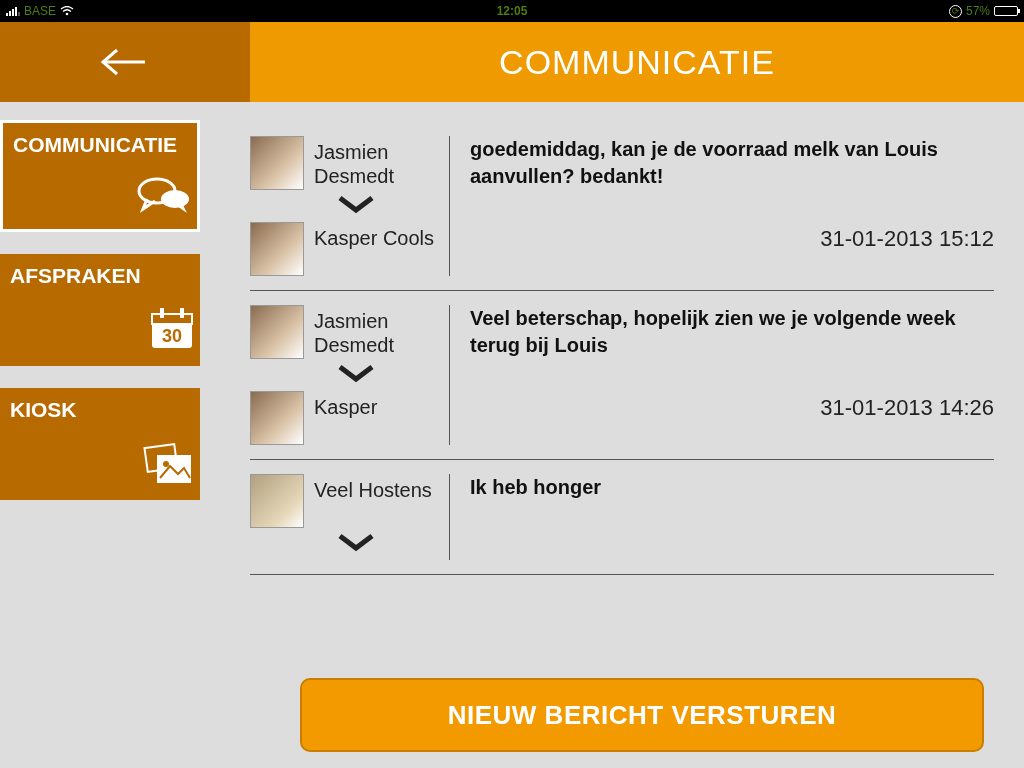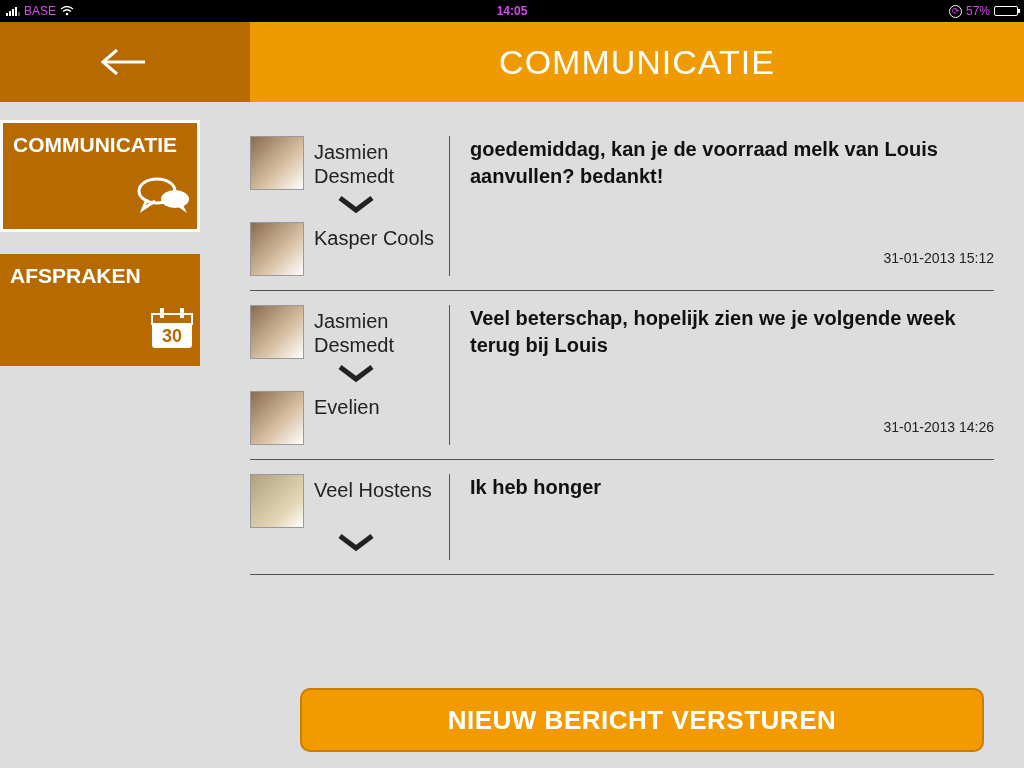--- a/index.html
+++ b/index.html
@@ -1,17 +1,17 @@
 <!DOCTYPE html>
 <html><head>
 <meta charset="utf-8">
 <style>
   * { box-sizing: border-box; margin: 0; padding: 0; }
   html, body { width: 1024px; height: 768px; font-family: "Segoe UI", Arial, sans-serif; background: #dddddd; overflow: hidden; }
-  .statusbar { background: #000; color: #d946ef; height: 22px; display: flex; align-items: center; justify-content: space-between; padding: 0 6px; font-size: 12px; }
+  .statusbar { background: #000; color: #4d7c0f; height: 22px; display: flex; align-items: center; justify-content: space-between; padding: 0 6px; font-size: 12px; }
   .statusbar .left, .statusbar .right { display: flex; align-items: center; gap: 4px; }
   .statusbar .center { position: absolute; left: 50%; transform: translateX(-50%); font-weight: 600; }
   .sig-bars { display: inline-flex; align-items: flex-end; gap: 1px; }
   .sig-bars span { display:inline-block; width:2px; background:#fff; }
   .sig-bars span:nth-child(1){height:3px}
   .sig-bars span:nth-child(2){height:5px}
   .sig-bars span:nth-child(3){height:7px}
   .sig-bars span:nth-child(4){height:9px}
   .sig-bars span:nth-child(5){height:4px;background:#555}
   .wifi { font-size: 13px; }
@@ -35,23 +35,23 @@
   .main { flex:1; padding: 20px 30px 17px 40px; position:relative; }
   .row { display:flex; border-bottom: 1px solid #555; padding: 14px 0 14px 0; position:relative; }
   .row:last-of-type { border-bottom:none; }
   .people { width: 200px; border-right: 1px solid #555; padding-right: 10px; display:flex; flex-direction:column; }
   .person { display:flex; align-items:flex-start; gap:10px; }
   .avatar { width:54px; height:54px; background: linear-gradient(135deg,#8a6b50 0%, #d9c2a6 60%, #fff 100%); border:1px solid #999; flex:0 0 54px; }
   .avatar.elder { background: linear-gradient(135deg,#b0a080 0%, #e5d7b8 70%, #fff 100%); }
   .pname { font-size:20px; color:#222; line-height:1.2; margin-top:4px; }
   .arrow-down { align-self:center; margin:4px 0 4px 22px; }
   .message { flex:1; padding: 0 10px 30px 20px; font-size:20px; font-weight:800; color:#111; line-height:1.35; position:relative; }
-  .timestamp { position:absolute; bottom:8px; right:0; font-size:14px; color:#222; font-weight:400; }
+  .timestamp { position:absolute; bottom:22px; right:0; font-size:22px; color:#222; font-weight:400; }
 
-  .newbtn { position:absolute; bottom:16px; left:90px; right:40px; background:#f29a00; color:#fff; border: 2px solid #c97e00; border-radius:10px; height:64px; display:flex; align-items:center; justify-content:center; font-size:26px; font-weight:800; letter-spacing:0.5px; }
+  .newbtn { position:absolute; bottom:16px; left:90px; right:40px; background:#f29a00; color:#fff; border: 2px solid #c97e00; border-radius:10px; height:74px; display:flex; align-items:center; justify-content:center; font-size:26px; font-weight:800; letter-spacing:0.5px; }
 </style>
 </head>
 <body>
 
 <div class="statusbar">
   <div class="left">
     <span class="sig-bars">
         <span></span>
         <span></span>
         <span></span>
@@ -60,21 +60,21 @@
       </span>
     <span>BASE</span>
     <span class="wifi">
       <svg width="14" height="10" viewBox="0 0 14 10">
           <path d="M1 3 Q7 -2 13 3" stroke="#fff" stroke-width="1.3" fill="none"></path>
           <path d="M3 5.5 Q7 2 11 5.5" stroke="#fff" stroke-width="1.3" fill="none"></path>
           <circle cx="7" cy="8" r="1.3" fill="#fff"></circle>
         </svg>
     </span>
   </div>
-  <div class="center">14:05</div>
+  <div class="center">12:05</div>
   <div class="right">
     <span class="orient">⟳</span>
     <span>57%</span>
     <span class="battery"><span class="fill"></span></span>
   </div>
 </div>
 
 <div class="header">
   <div class="back">
     <svg width="60" height="40" viewBox="0 0 60 40">
@@ -106,20 +106,31 @@
         <svg width="48" height="46" viewBox="0 0 48 46">
             <rect x="4" y="8" width="40" height="34" rx="3" fill="#fff"></rect>
             <rect x="4" y="8" width="40" height="10" fill="#b66a00" stroke="#fff" stroke-width="2"></rect>
             <rect x="12" y="2" width="4" height="10" fill="#fff"></rect>
             <rect x="32" y="2" width="4" height="10" fill="#fff"></rect>
             <text x="24" y="36" text-anchor="middle" font-size="18" font-weight="800" fill="#b66a00" font-family="Arial">30</text>
           </svg>
       </div>
     </div>
 
+    <div class="sideitem">
+      <div class="label">KIOSK</div>
+      <div class="sicon">
+        <svg width="56" height="44" viewBox="0 0 56 44">
+            <rect x="6" y="4" width="30" height="24" fill="none" stroke="#fff" stroke-width="2" transform="rotate(-8 21 16)"></rect>
+            <rect x="18" y="14" width="32" height="26" fill="#fff" stroke="#fff" stroke-width="2"></rect>
+            <polyline points="20,36 30,24 38,32 44,26 50,36" fill="none" stroke="#b66a00" stroke-width="2"></polyline>
+            <circle cx="26" cy="22" r="3" fill="#b66a00"></circle>
+          </svg>
+      </div>
+    </div>
 
 
   </div>
 
   <div class="main">
 
     <div class="row">
       <div class="people">
         <div class="person">
           <div class="avatar"></div>
@@ -147,21 +158,21 @@
           <div class="avatar"></div>
           <div class="pname">Jasmien Desmedt</div>
         </div>
         <div class="arrow-down">
           <svg width="40" height="20" viewBox="0 0 40 20">
               <polyline points="4,4 20,16 36,4" fill="none" stroke="#222" stroke-width="5"></polyline>
             </svg>
         </div>
         <div class="person">
           <div class="avatar"></div>
-          <div class="pname">Evelien</div>
+          <div class="pname">Kasper</div>
         </div>
       </div>
       <div class="message">
         <span>Veel beterschap, hopelijk zien we je volgende week terug bij Louis</span>
         <div class="timestamp">31-01-2013 14:26</div>
       </div>
     </div>
 
     <div class="row">
       <div class="people">

